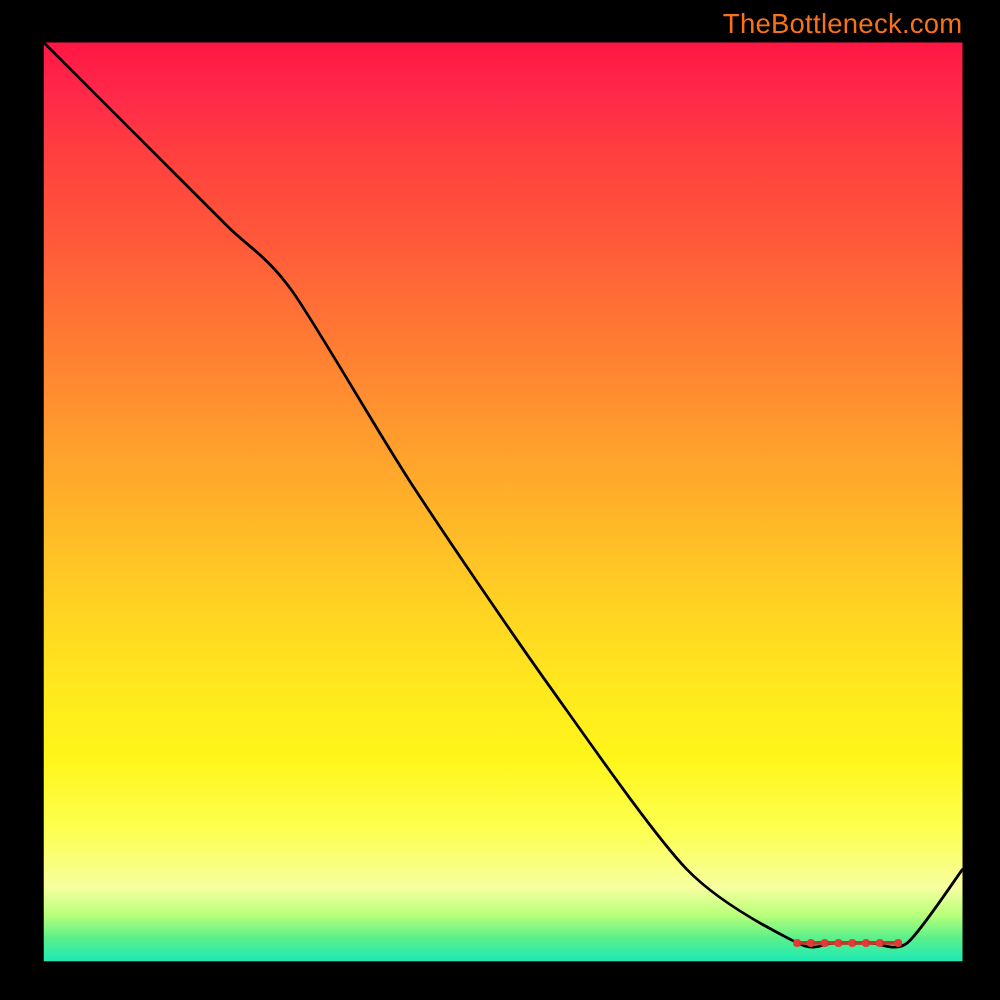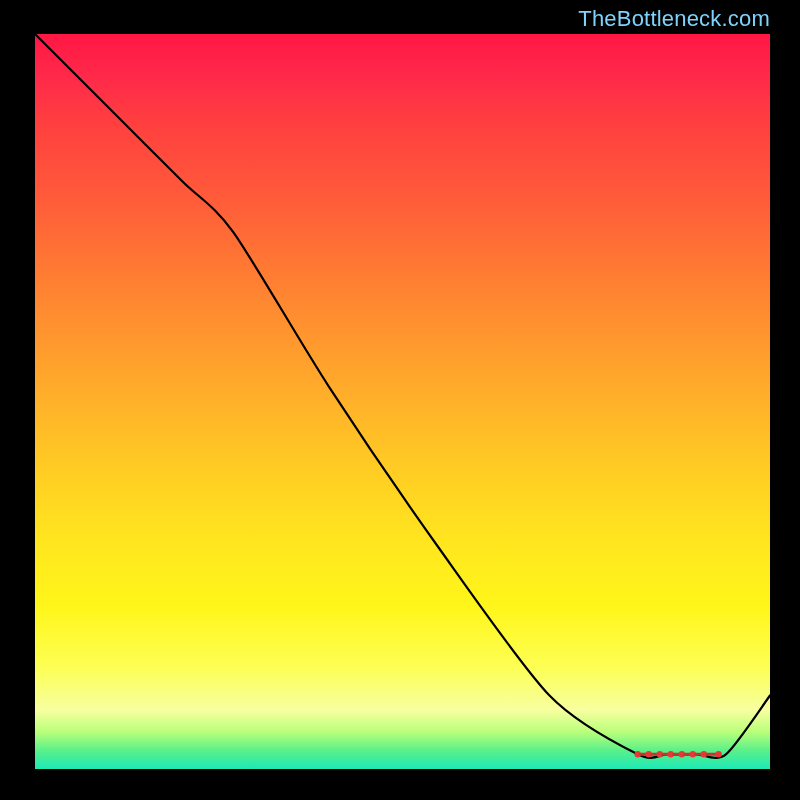--- a/index.html
+++ b/index.html
@@ -40,21 +40,21 @@
       #f7ffa0 92%,
       #b8ff7a 95%,
       #59f08a 97.5%,
       #1de9b6 100%
     );
   }
   .watermark {
     position: absolute;
     top: 6px;
     right: 30px;
-    color: #7dd3fc;
+    color: #f97316;
     font-size: 22px;
     letter-spacing: 0.2px;
     user-select: none;
   }
   svg.overlay {
     position: absolute;
     left: 0;
     top: 0;
     width: 735px;
     height: 735px;

